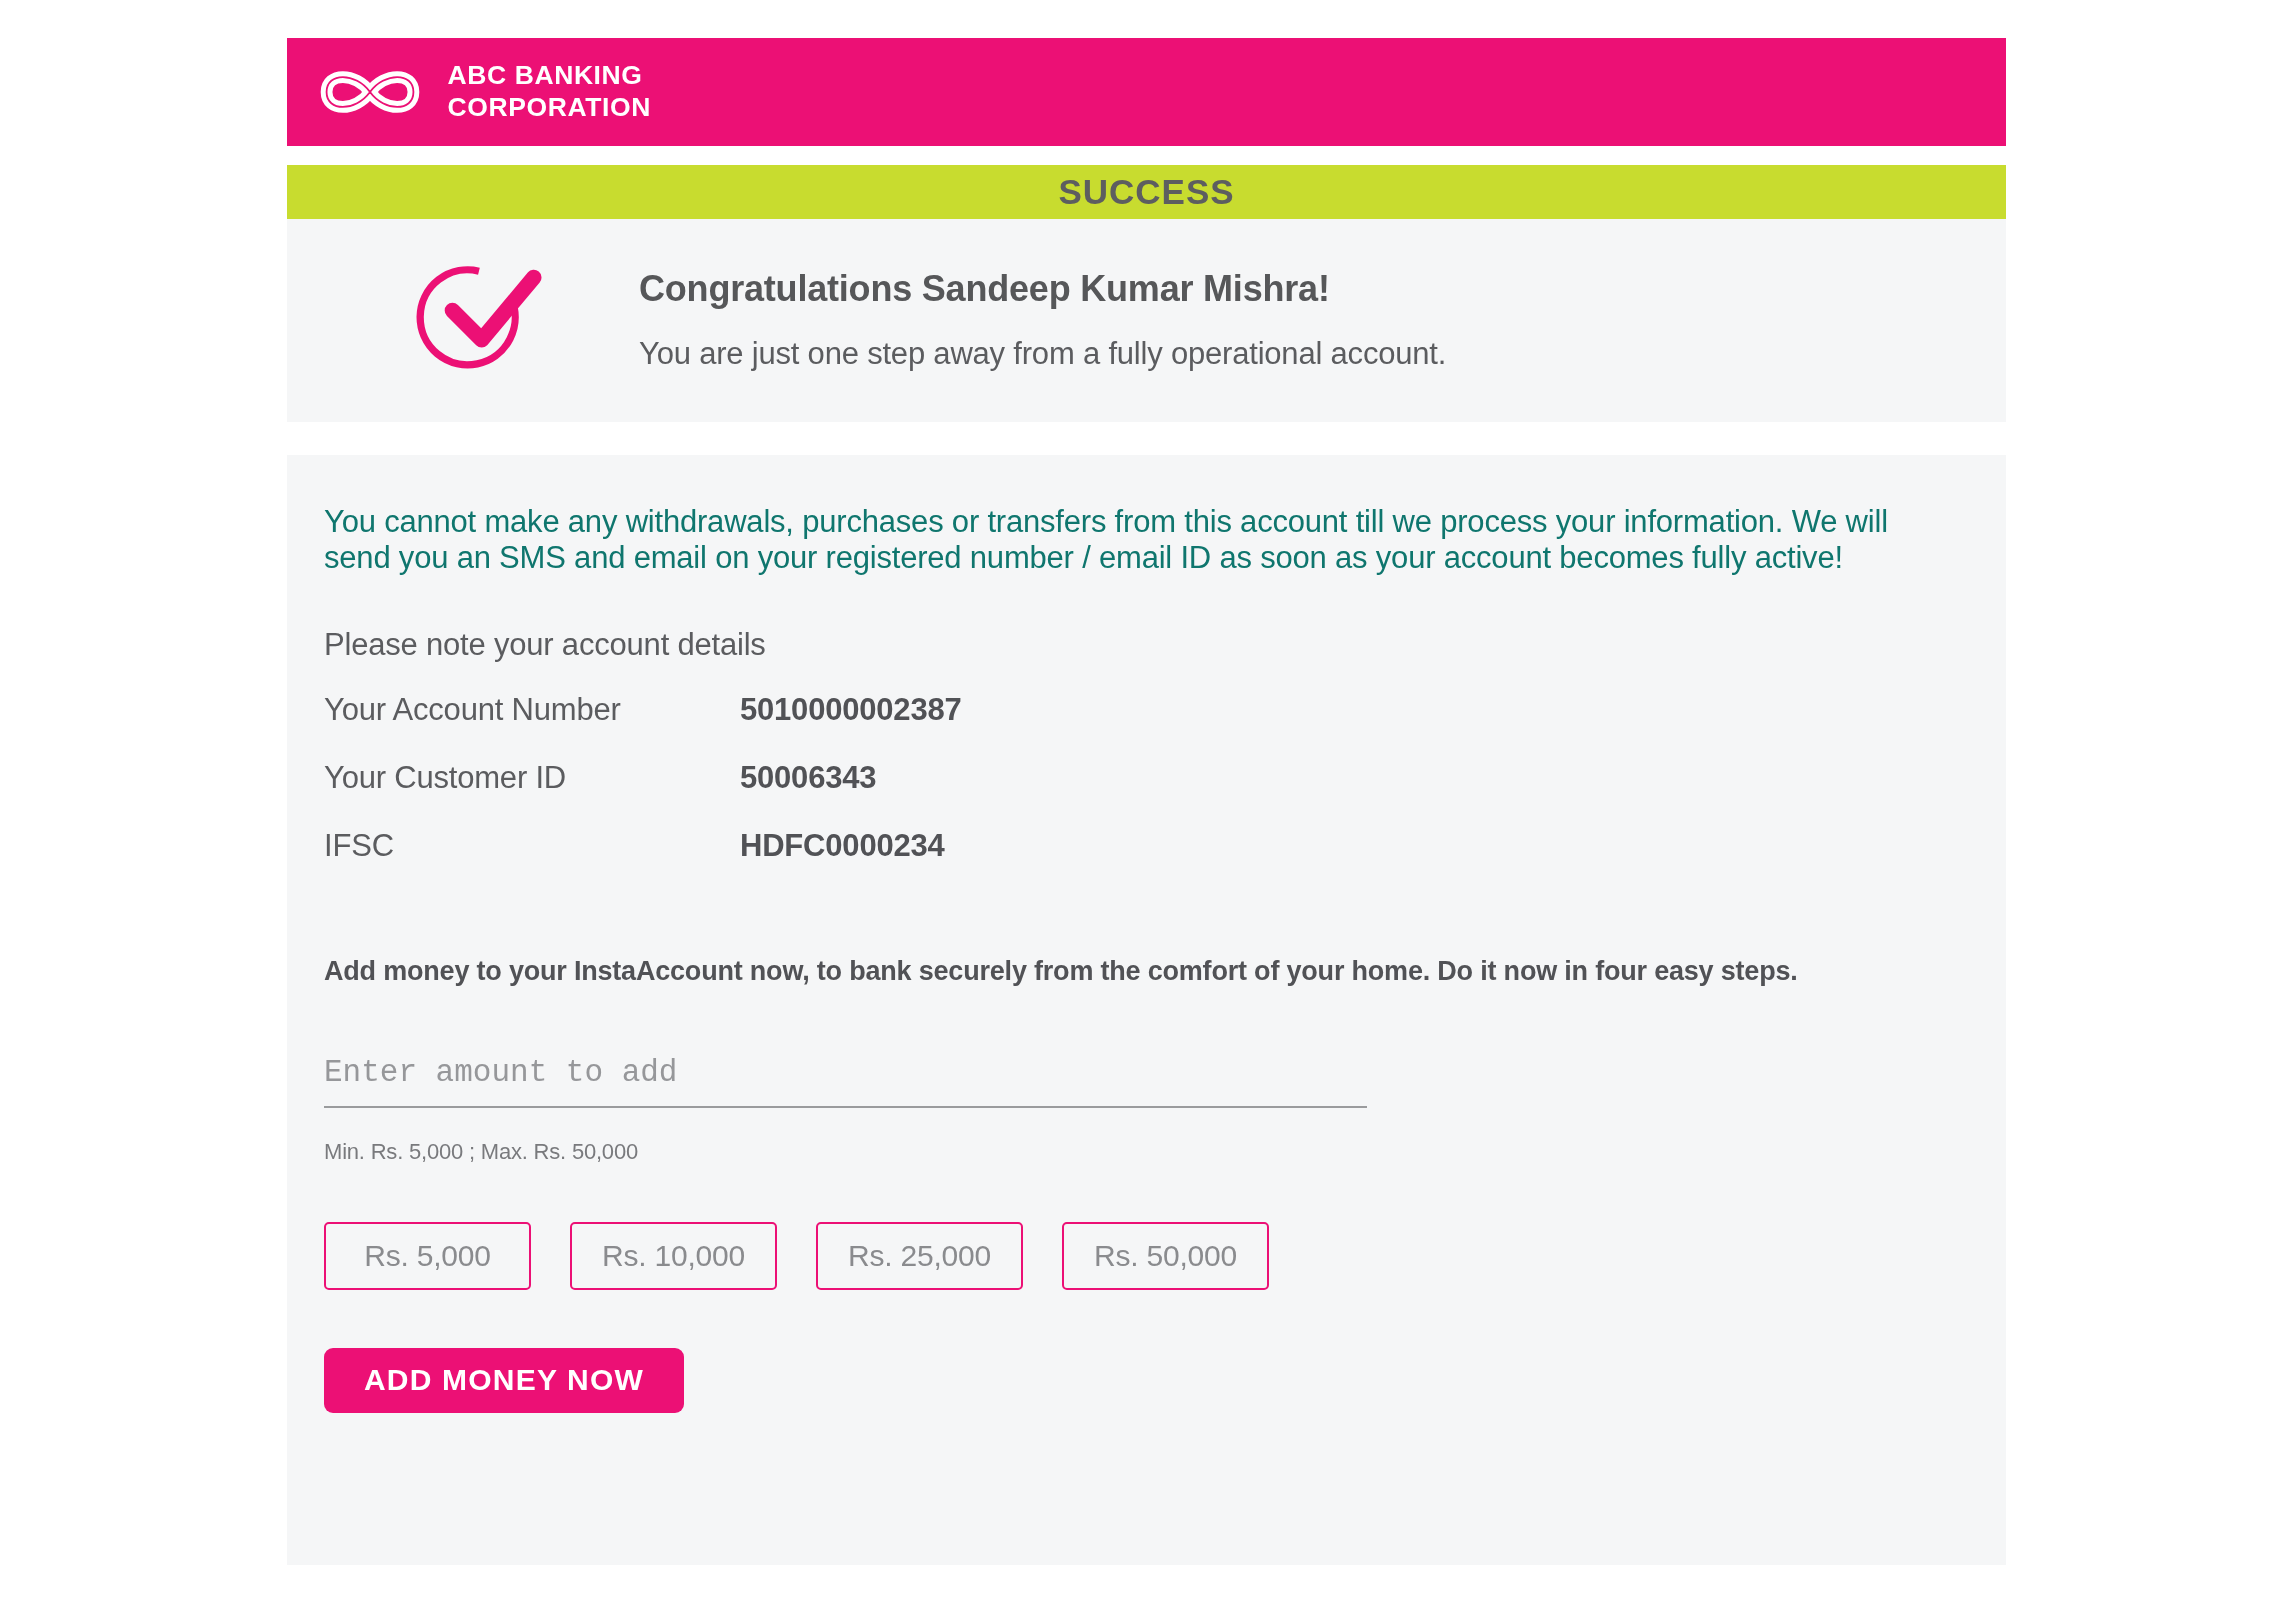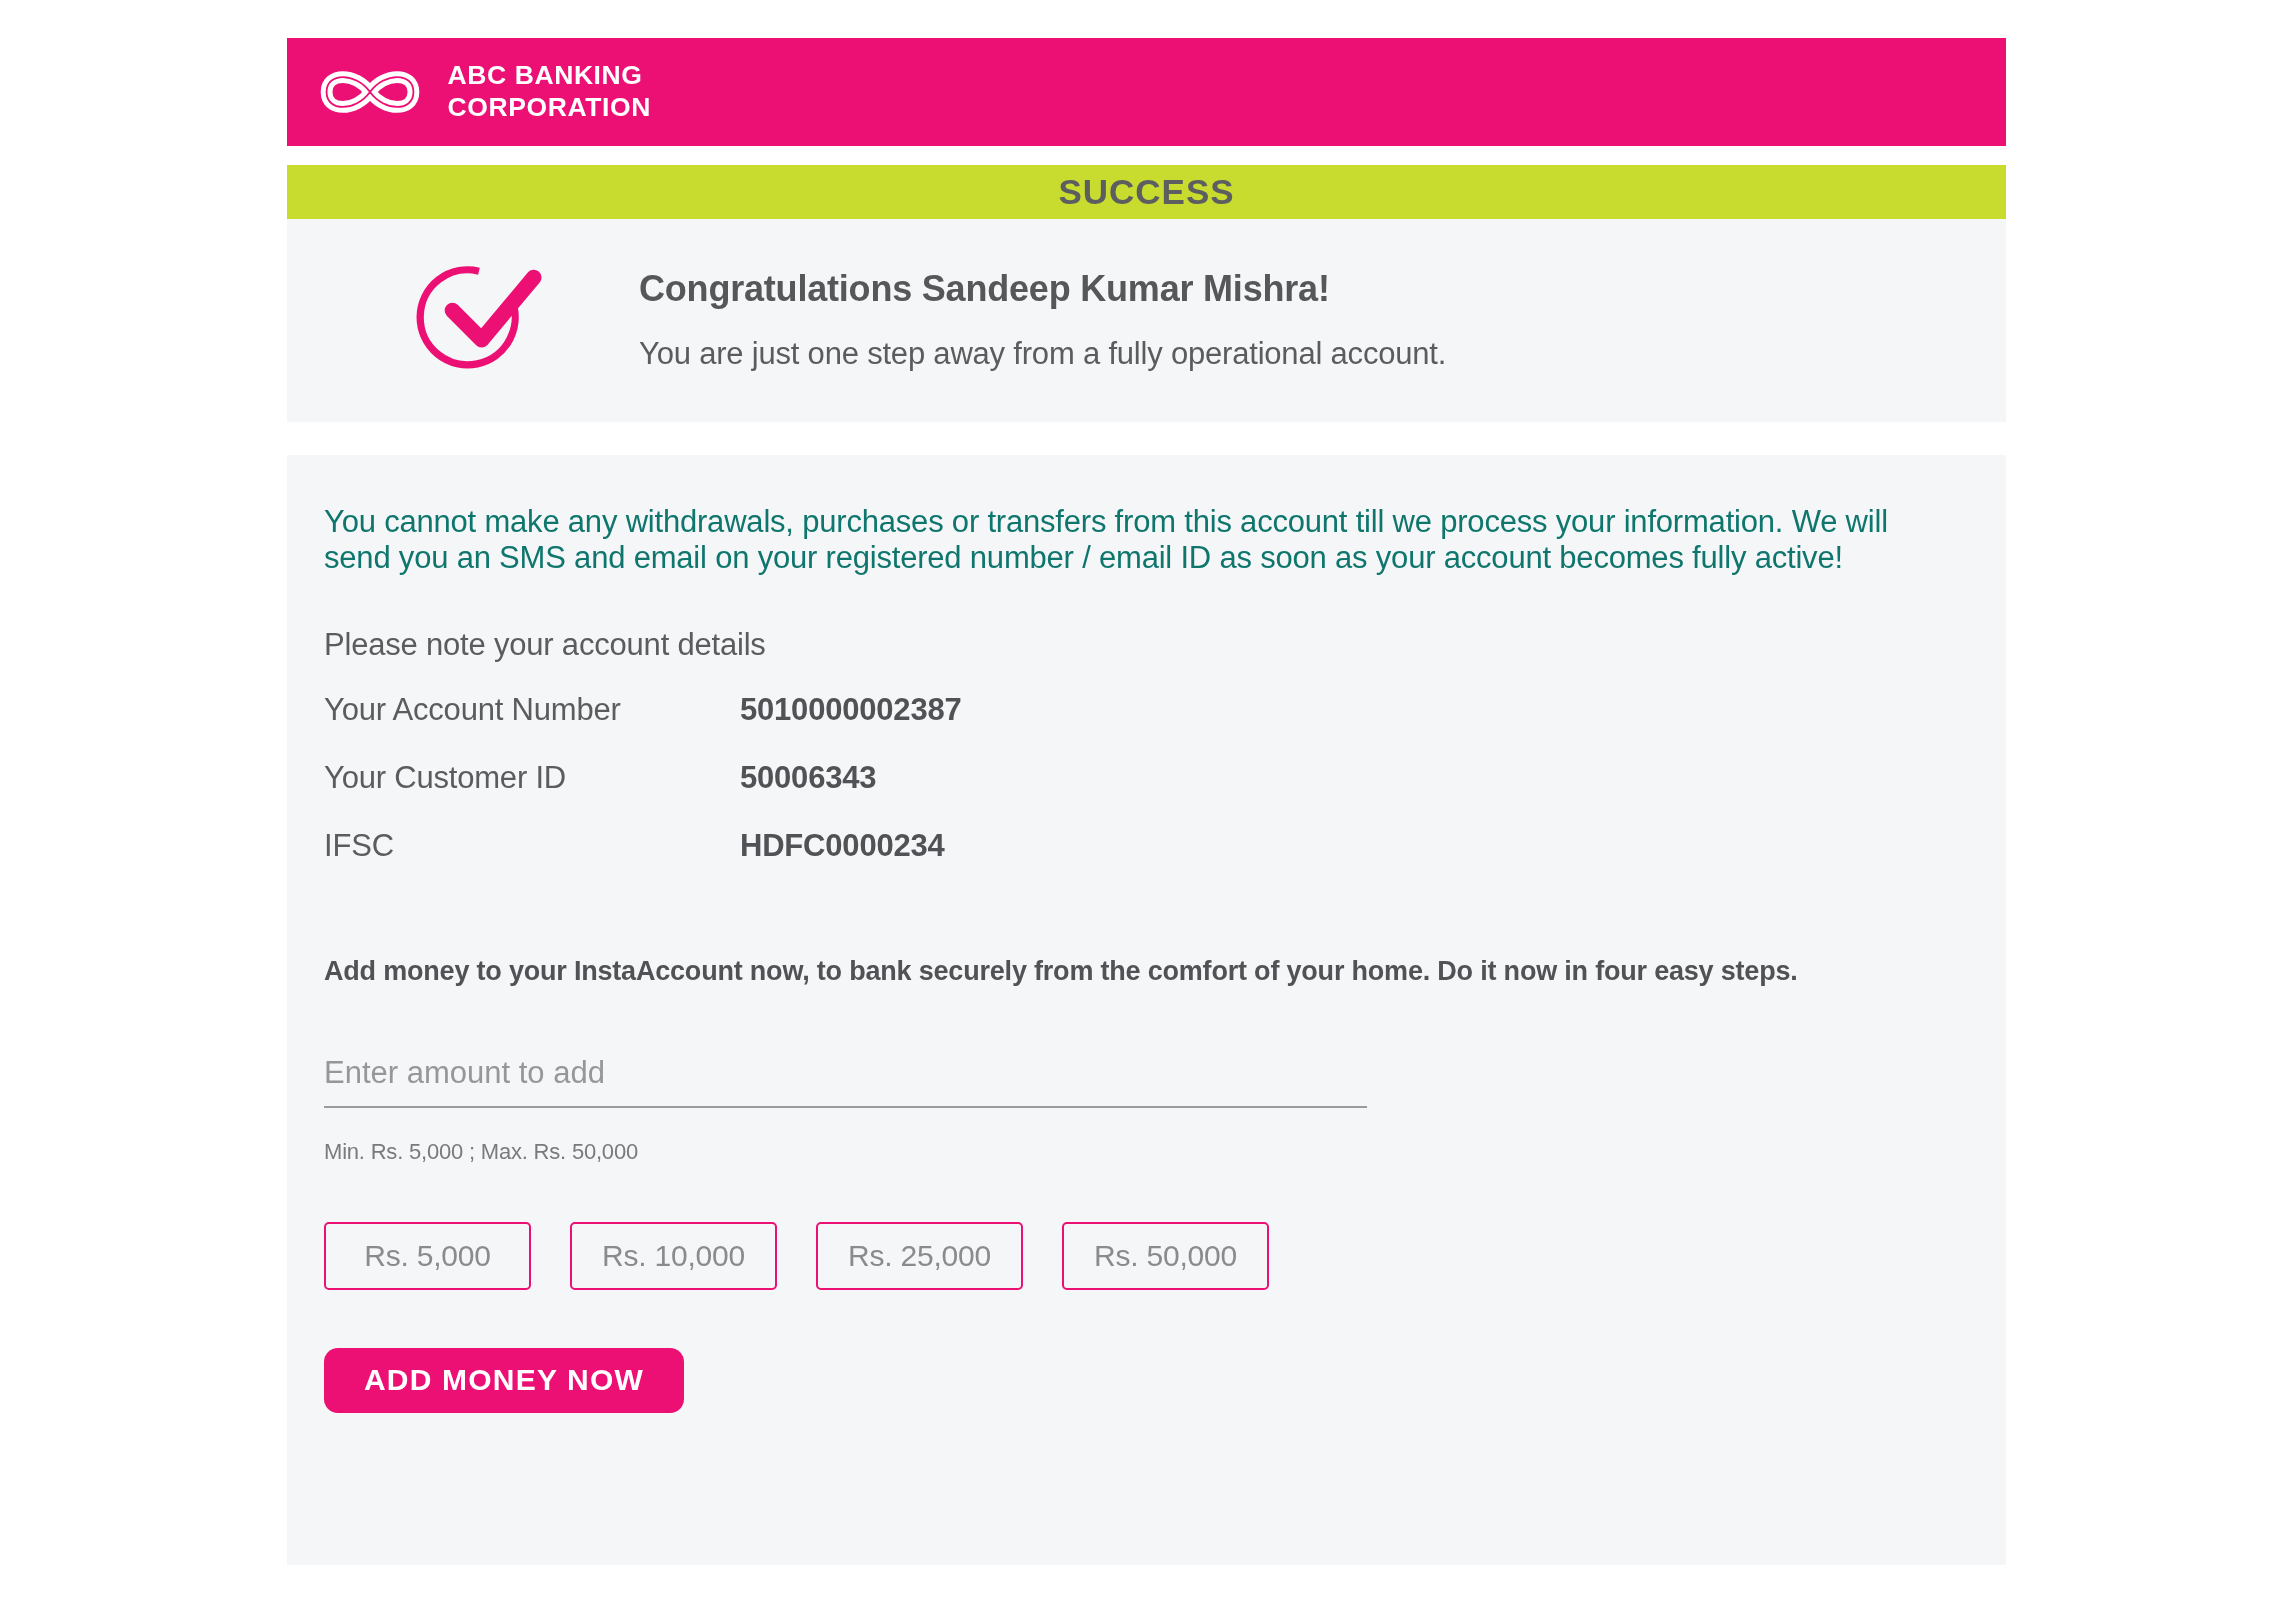--- a/index.html
+++ b/index.html
@@ -57,39 +57,39 @@
   .detail-value { color: #515256; font-weight: bold; }
 
   .add-prompt {
     margin-top: 84px; color: #515256; font-size: 27px; font-weight: bold;
     line-height: 47px; letter-spacing: -0.2px; max-width: 1627px;
   }
 
   .amount-input {
     display: block; margin-top: 57px; width: 1043px; height: 56px;
     background: transparent; border: none; border-bottom: 2px solid #9A9B9D;
-    font-family: Liberation Sans, sans-serif; font-size: 31px; color: #515256;
+    font-family: Liberation Mono, monospace; font-size: 31px; color: #515256;
     outline: none; padding: 0 0 11.8px 0;
   }
   .amount-input::placeholder { color: #96979A; opacity: 1; }
 
   .limits { margin-top: 31px; color: #797A7D; font-size: 22px; letter-spacing: -0.2px; }
 
   .chips { margin-top: 57px; display: flex; gap: 39px; }
   .chip {
     width: 207px; height: 68px; background: transparent;
     border: 2px solid #EC1075; border-radius: 4.9px;
     color: #8A8B8E; font-family: "Liberation Sans", sans-serif; font-size: 30px;
     display: flex; align-items: center; justify-content: center;
     cursor: pointer; letter-spacing: -0.2px;
   }
 
   .submit-btn {
     margin-top: 58px; width: 360px; height: 65px;
-    background: #EC1075; border: none; border-radius: 14px;
+    background: #EC1075; border: none; border-radius: 9px;
     color: #ffffff; font-family: "Liberation Sans", sans-serif;
     font-size: 30px; font-weight: bold; letter-spacing: 1.2px;
     display: flex; align-items: center; justify-content: center; cursor: pointer;
   }
 </style>
 </head>
 <body>
 
 <div class="page">
 

